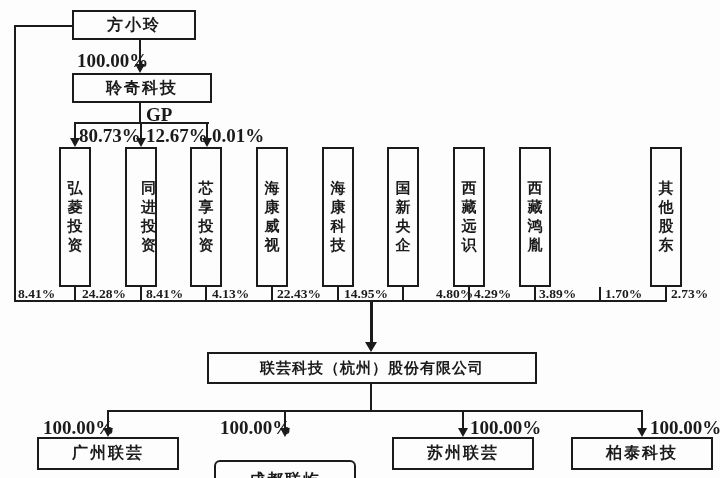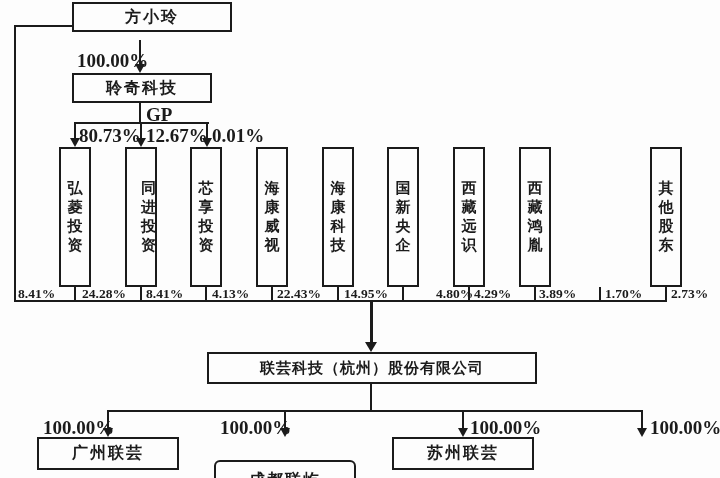--- a/index.html
+++ b/index.html
@@ -53,21 +53,21 @@
     white-space:nowrap;
     line-height:1;
   }
   .lbl.small{font-size:13.5px;}
 </style>
 </head>
 <body>
 
 <div class="canvas">
 
-  <div class="box hbox" style="left:72px;top:2px;width:160px;height:30px;">
+  <div class="box hbox" style="left:72px;top:10px;width:124px;height:30px;">
     <span>方小玲</span>
   </div>
 
   <div class="line" style="left:139px;top:40px;width:2px;height:26px;"></div>
   <div class="arrowhead" style="left:135px;top:64px;"></div>
   <div class="lbl" style="left:77px;top:51px;">100.00%</div>
 
   <div class="box hbox" style="left:72px;top:73px;width:140px;height:30px;">
     <span>聆奇科技</span>
   </div>
@@ -171,14 +171,17 @@
 
   <div class="box hbox" style="left:37px;top:437px;width:142px;height:33px;">
     <span>广州联芸</span>
   </div>
   <div class="box hbox" style="left:214px;top:460px;width:142px;height:40px;border-radius:6px;">
     <span>成都联屹</span>
   </div>
   <div class="box hbox" style="left:392px;top:437px;width:142px;height:33px;">
     <span>苏州联芸</span>
   </div>
+  <div class="box hbox" style="left:571px;top:437px;width:142px;height:33px;">
+    <span>柏泰科技</span>
+  </div>
 
 </div>
 
 </body></html>

